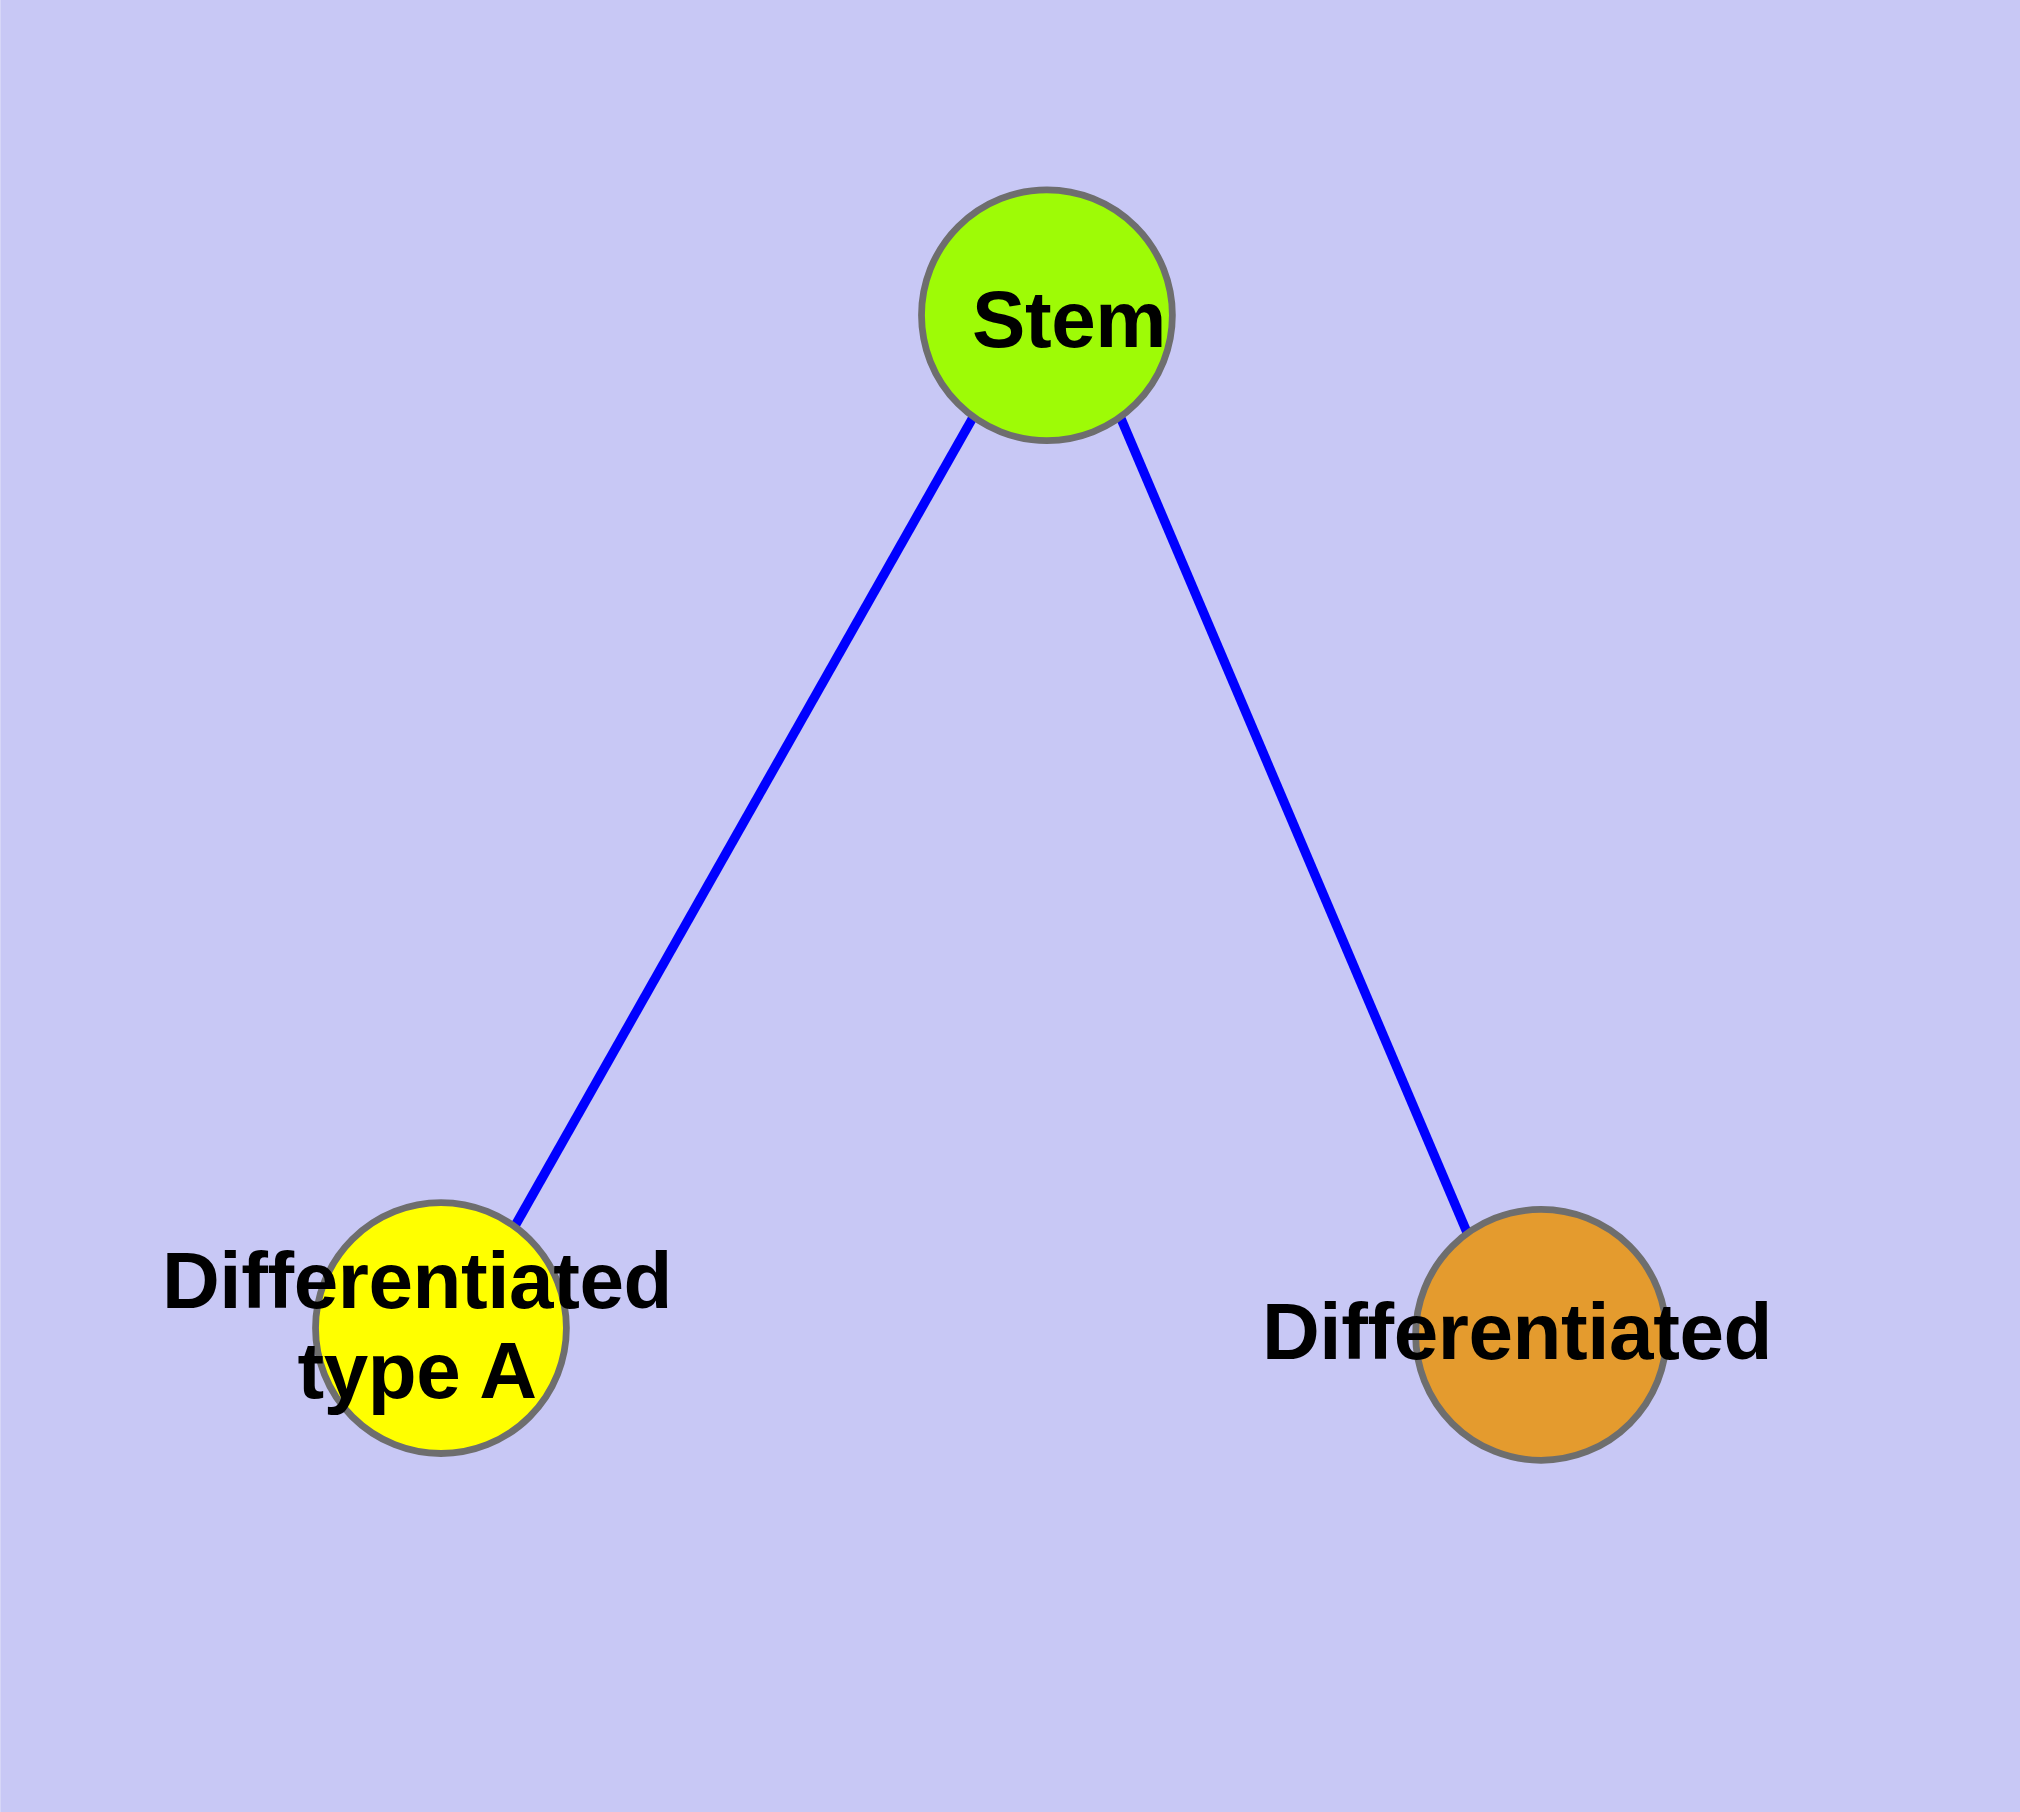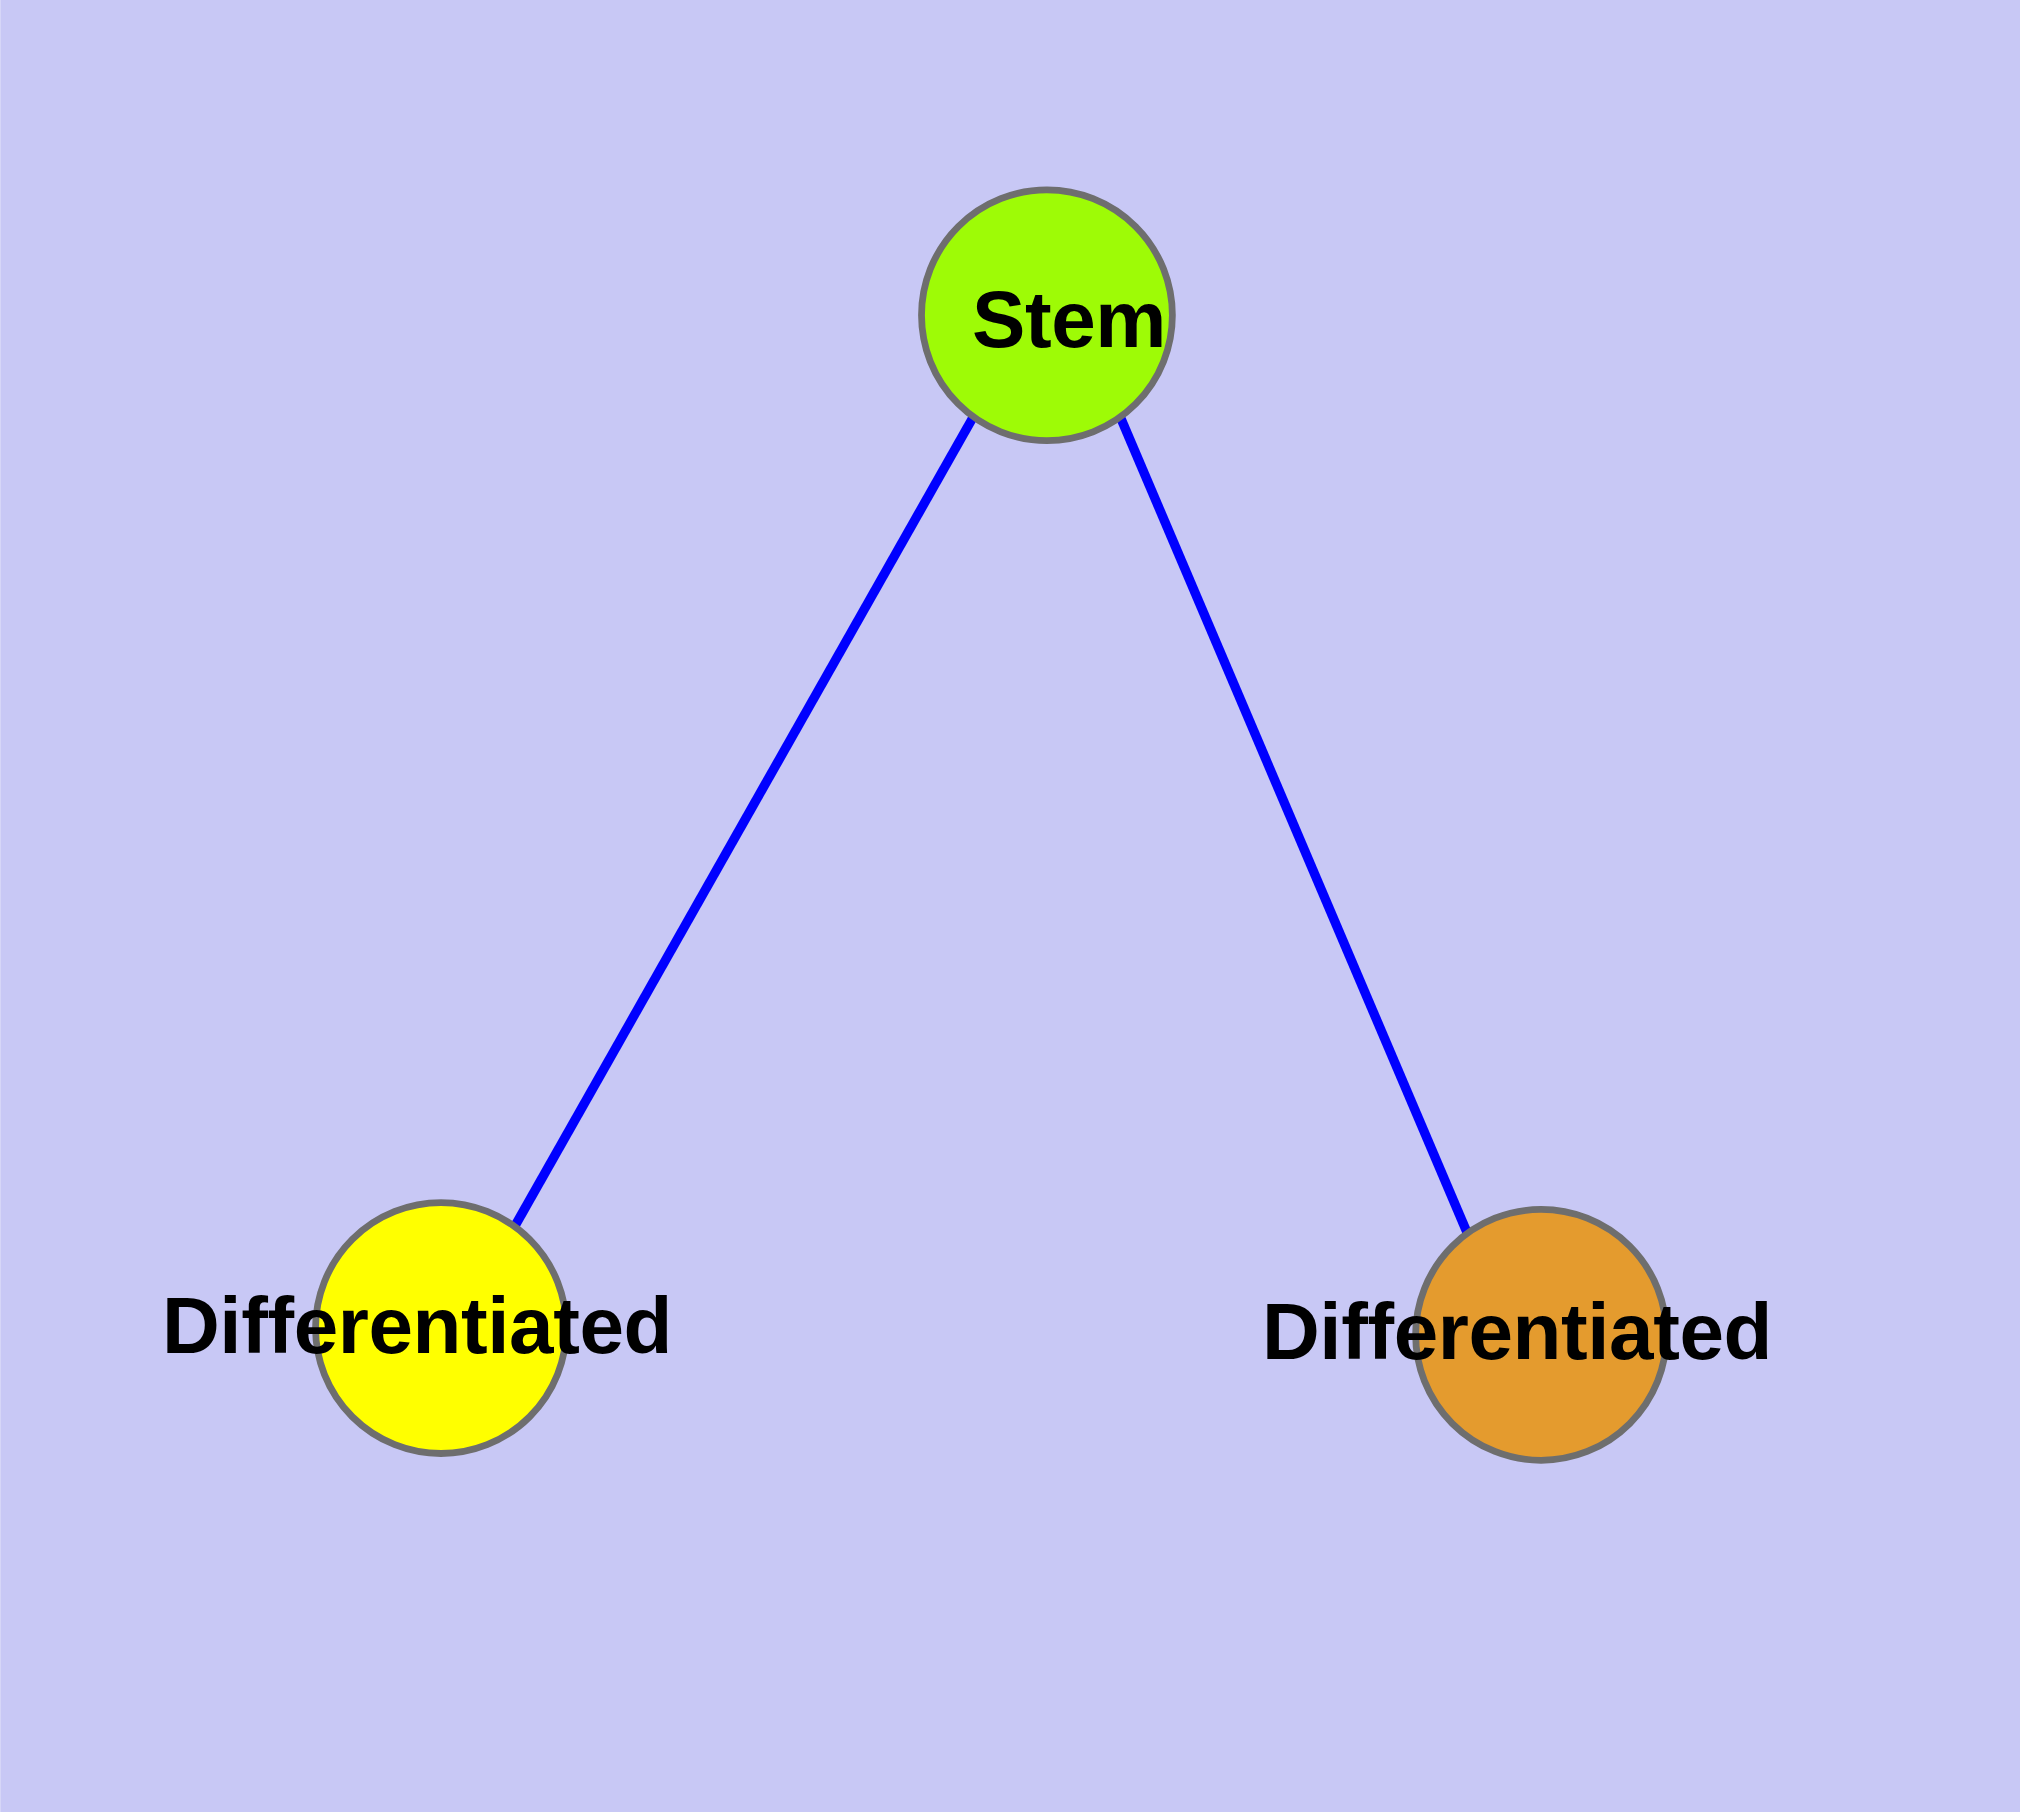--- a/index.html
+++ b/index.html
@@ -53,18 +53,18 @@
 
     <g>
       <circle cx="520" cy="1567" r="148" fill="#FFFF00" stroke="#6E6E6E" stroke-width="8"></circle>
       <circle cx="1818" cy="1575" r="148" fill="#E49B2E" stroke="#6E6E6E" stroke-width="8"></circle>
       <circle cx="1235" cy="372" r="148" fill="#9EFB06" stroke="#6E6E6E" stroke-width="8"></circle>
     </g>
   </svg>
 
   <div class="node-label" style="left:1048px; top:320px;margin-left:21px;"><span>Stem</span></div>
 
-  <div class="node-label" style="left:417px; top:1326px;"><span>Differentiated</span><br></div>
+  <div class="node-label" style="left:417px; top:1326px;"><span>Differentiated</span><br><span>type A</span></div>
 
   <div class="node-label" style="left:1517px; top:1332px;"><span>Differentiated</span><br></div>
 
 </div>
 
 
 </body></html>

